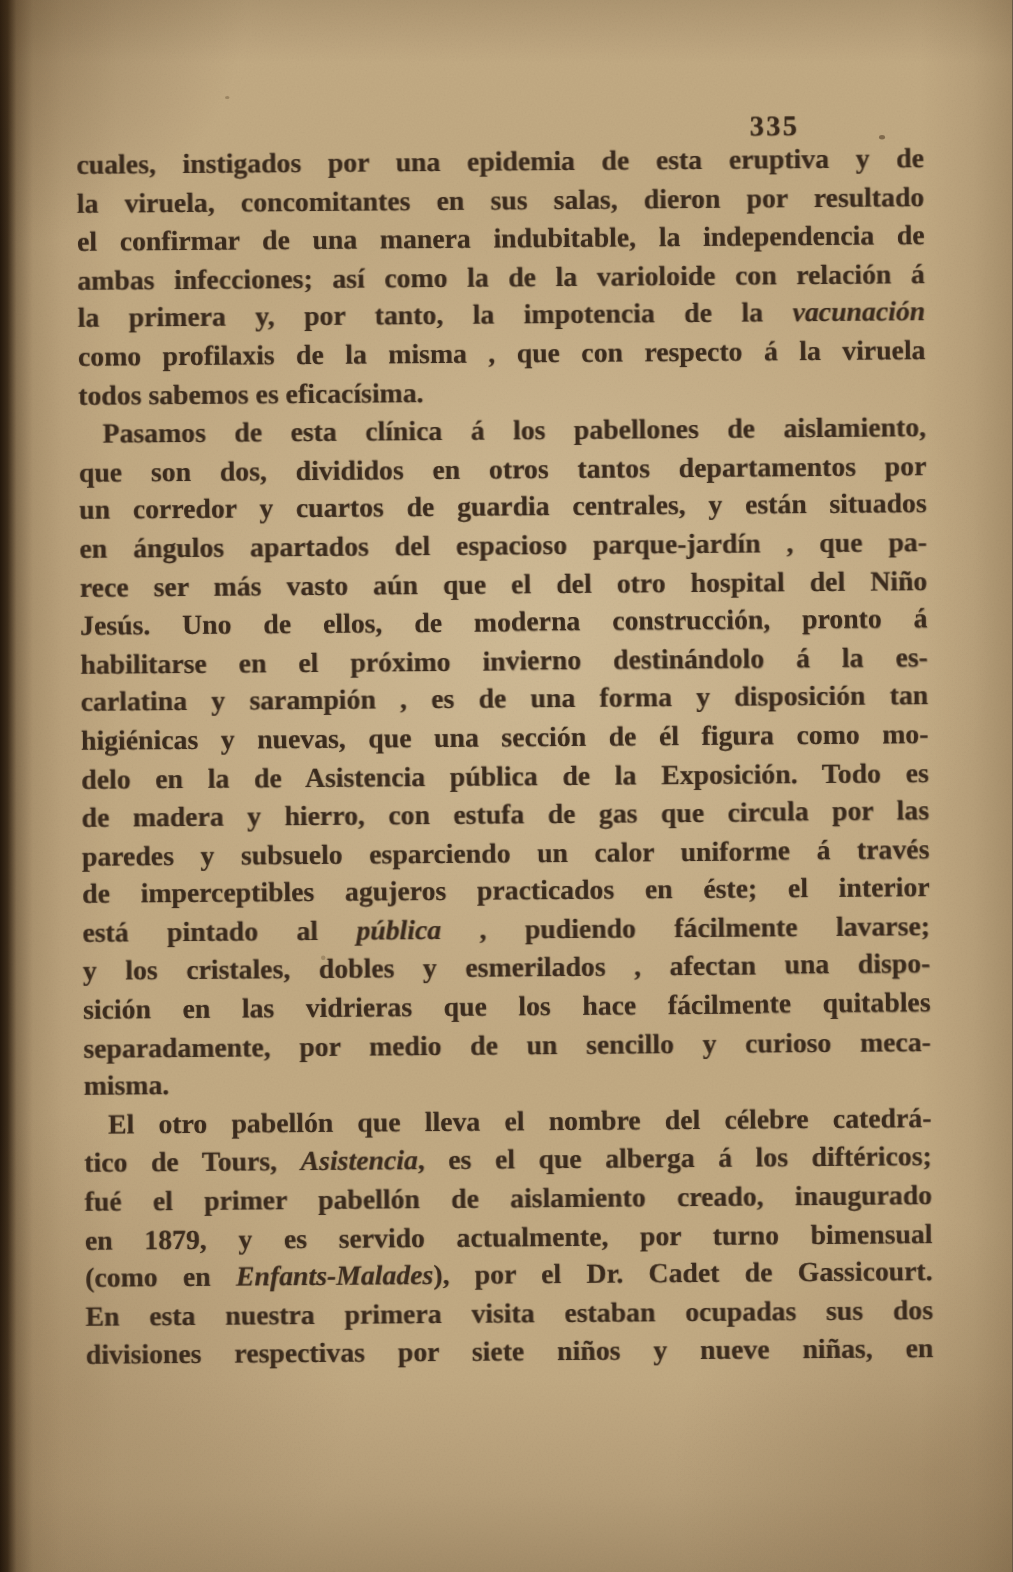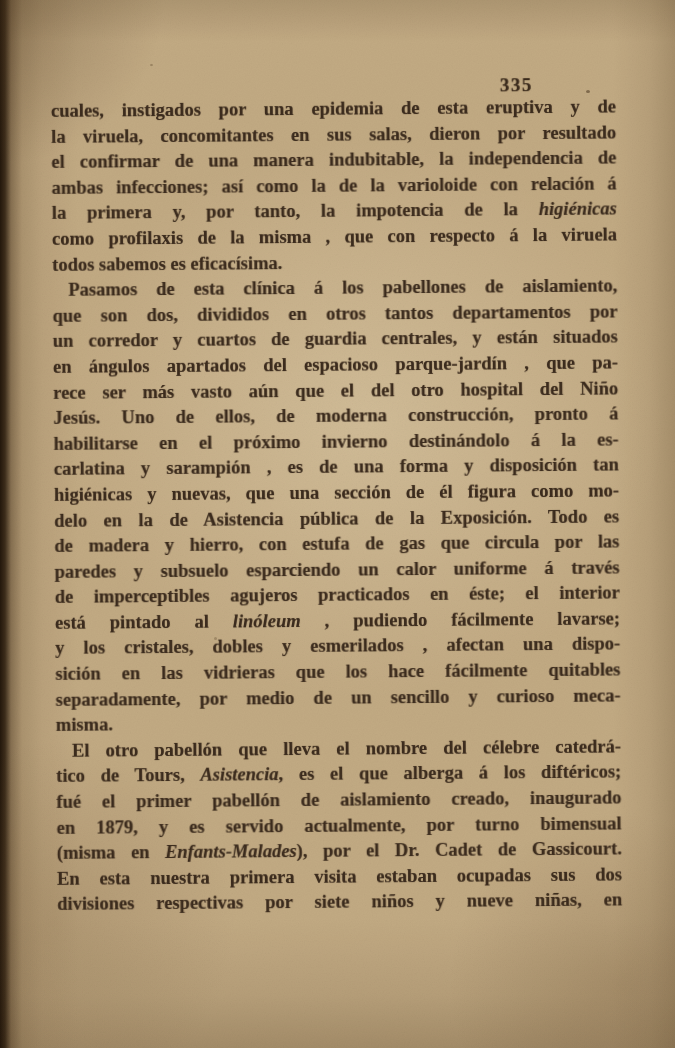--- a/index.html
+++ b/index.html
@@ -90,49 +90,49 @@
 
   <div class="rot">
     <div class="page-number">335</div>
 
     <div class="text-block" id="text-block">
         <div class="para">
           <div class="line"><span class="seg">cuales, instigados por una epidemia de esta eruptiva y de</span></div>
           <div class="line"><span class="seg">la viruela, concomitantes en sus salas, dieron por resultado</span></div>
           <div class="line"><span class="seg">el confirmar de una manera indubitable, la independencia de</span></div>
           <div class="line"><span class="seg">ambas infecciones; así como la de la varioloide con relación á</span></div>
-          <div class="line"><span class="seg">la primera y, por tanto, la impotencia de la </span><span class="seg it">higiénicas</span></div>
+          <div class="line"><span class="seg">la primera y, por tanto, la impotencia de la </span><span class="seg it">vacunación</span></div>
           <div class="line"><span class="seg">como profilaxis de la misma , que con respecto á la viruela</span></div>
           <div class="line no-justify"><span class="seg">todos sabemos es eficacísima.</span></div>
         </div>
         <div class="para">
           <div class="line indent"><span class="seg">Pasamos de esta clínica á los pabellones de aislamiento,</span></div>
           <div class="line"><span class="seg">que son dos, divididos en otros tantos departamentos por</span></div>
           <div class="line"><span class="seg">un corredor y cuartos de guardia centrales, y están situados</span></div>
           <div class="line"><span class="seg">en ángulos apartados del espacioso parque-jardín , que pa-</span></div>
           <div class="line"><span class="seg">rece ser más vasto aún que el del otro hospital del Niño</span></div>
           <div class="line"><span class="seg">Jesús. Uno de ellos, de moderna construcción, pronto á</span></div>
           <div class="line"><span class="seg">habilitarse en el próximo invierno destinándolo á la es-</span></div>
           <div class="line"><span class="seg">carlatina y sarampión , es de una forma y disposición tan</span></div>
           <div class="line"><span class="seg">higiénicas y nuevas, que una sección de él figura como mo-</span></div>
           <div class="line"><span class="seg">delo en la de Asistencia pública de la Exposición. Todo es</span></div>
           <div class="line"><span class="seg">de madera y hierro, con estufa de gas que circula por las</span></div>
           <div class="line"><span class="seg">paredes y subsuelo esparciendo un calor uniforme á través</span></div>
           <div class="line"><span class="seg">de imperceptibles agujeros practicados en éste; el interior</span></div>
-          <div class="line"><span class="seg">está pintado al </span><span class="seg it">linóleum</span><span class="seg"> , pudiendo fácilmente lavarse;</span></div>
+          <div class="line"><span class="seg">está pintado al </span><span class="seg it">pública</span><span class="seg"> , pudiendo fácilmente lavarse;</span></div>
           <div class="line"><span class="seg">y los cristales, dobles y esmerilados , afectan una dispo-</span></div>
           <div class="line"><span class="seg">sición en las vidrieras que los hace fácilmente quitables</span></div>
           <div class="line"><span class="seg">separadamente, por medio de un sencillo y curioso meca-</span></div>
           <div class="line no-justify"><span class="seg">misma.</span></div>
         </div>
         <div class="para">
           <div class="line indent"><span class="seg">El otro pabellón que lleva el nombre del célebre catedrá-</span></div>
           <div class="line"><span class="seg">tico de Tours, </span><span class="seg it">Asistencia</span><span class="seg">, es el que alberga á los diftéricos;</span></div>
           <div class="line"><span class="seg">fué el primer pabellón de aislamiento creado, inaugurado</span></div>
           <div class="line"><span class="seg">en 1879, y es servido actualmente, por turno bimensual</span></div>
-          <div class="line"><span class="seg">(misma en </span><span class="seg it">Enfants-Malades</span><span class="seg">), por el Dr. Cadet de Gassicourt.</span></div>
+          <div class="line"><span class="seg">(como en </span><span class="seg it">Enfants-Malades</span><span class="seg">), por el Dr. Cadet de Gassicourt.</span></div>
           <div class="line"><span class="seg">En esta nuestra primera visita estaban ocupadas sus dos</span></div>
           <div class="line"><span class="seg">divisiones respectivas por siete niños y nueve niñas, en</span></div>
         </div>
       </div>
   </div>
 
 </div>
 
 </body></html>

